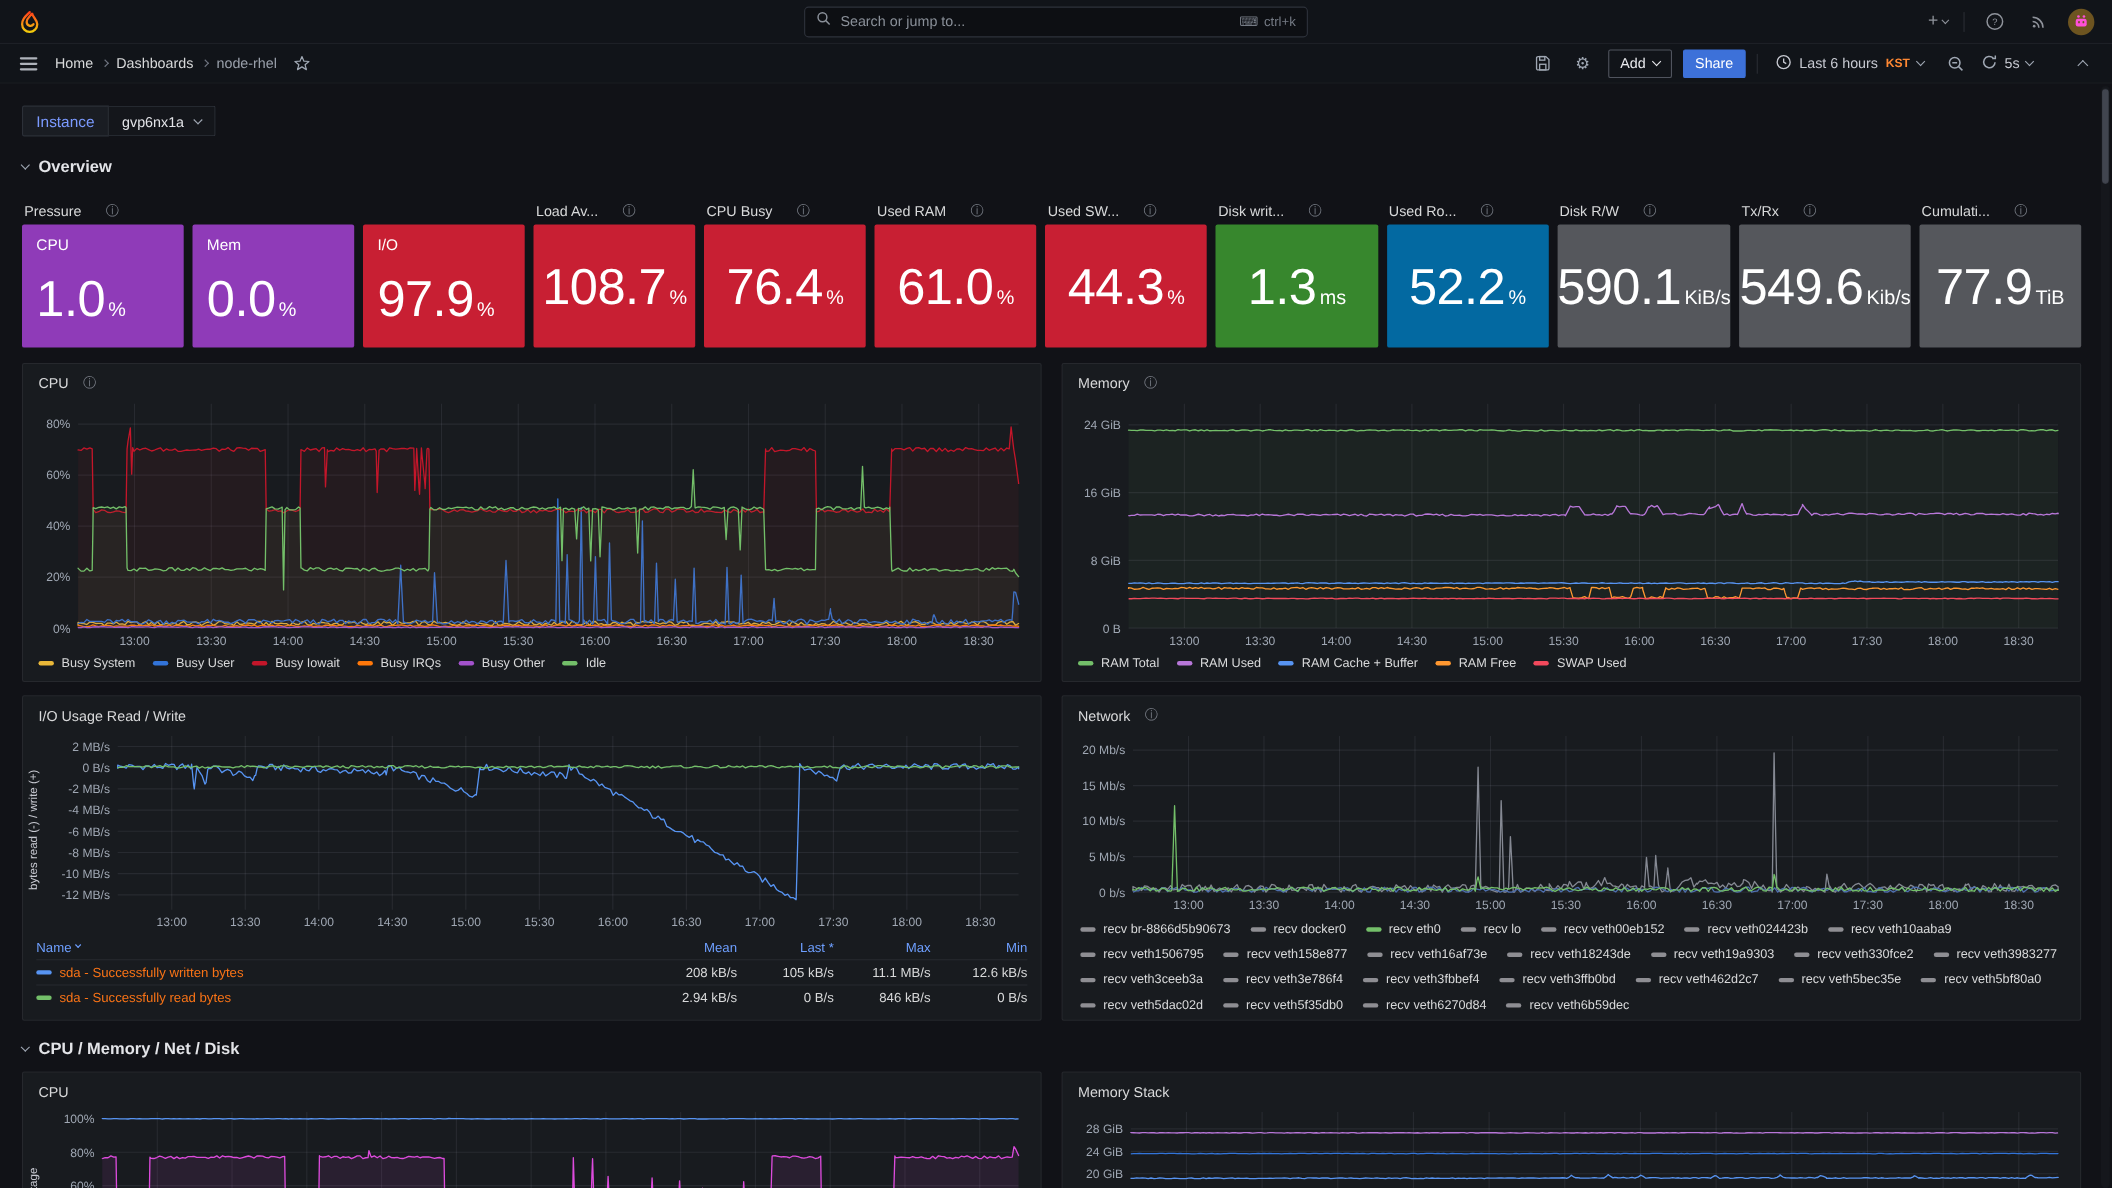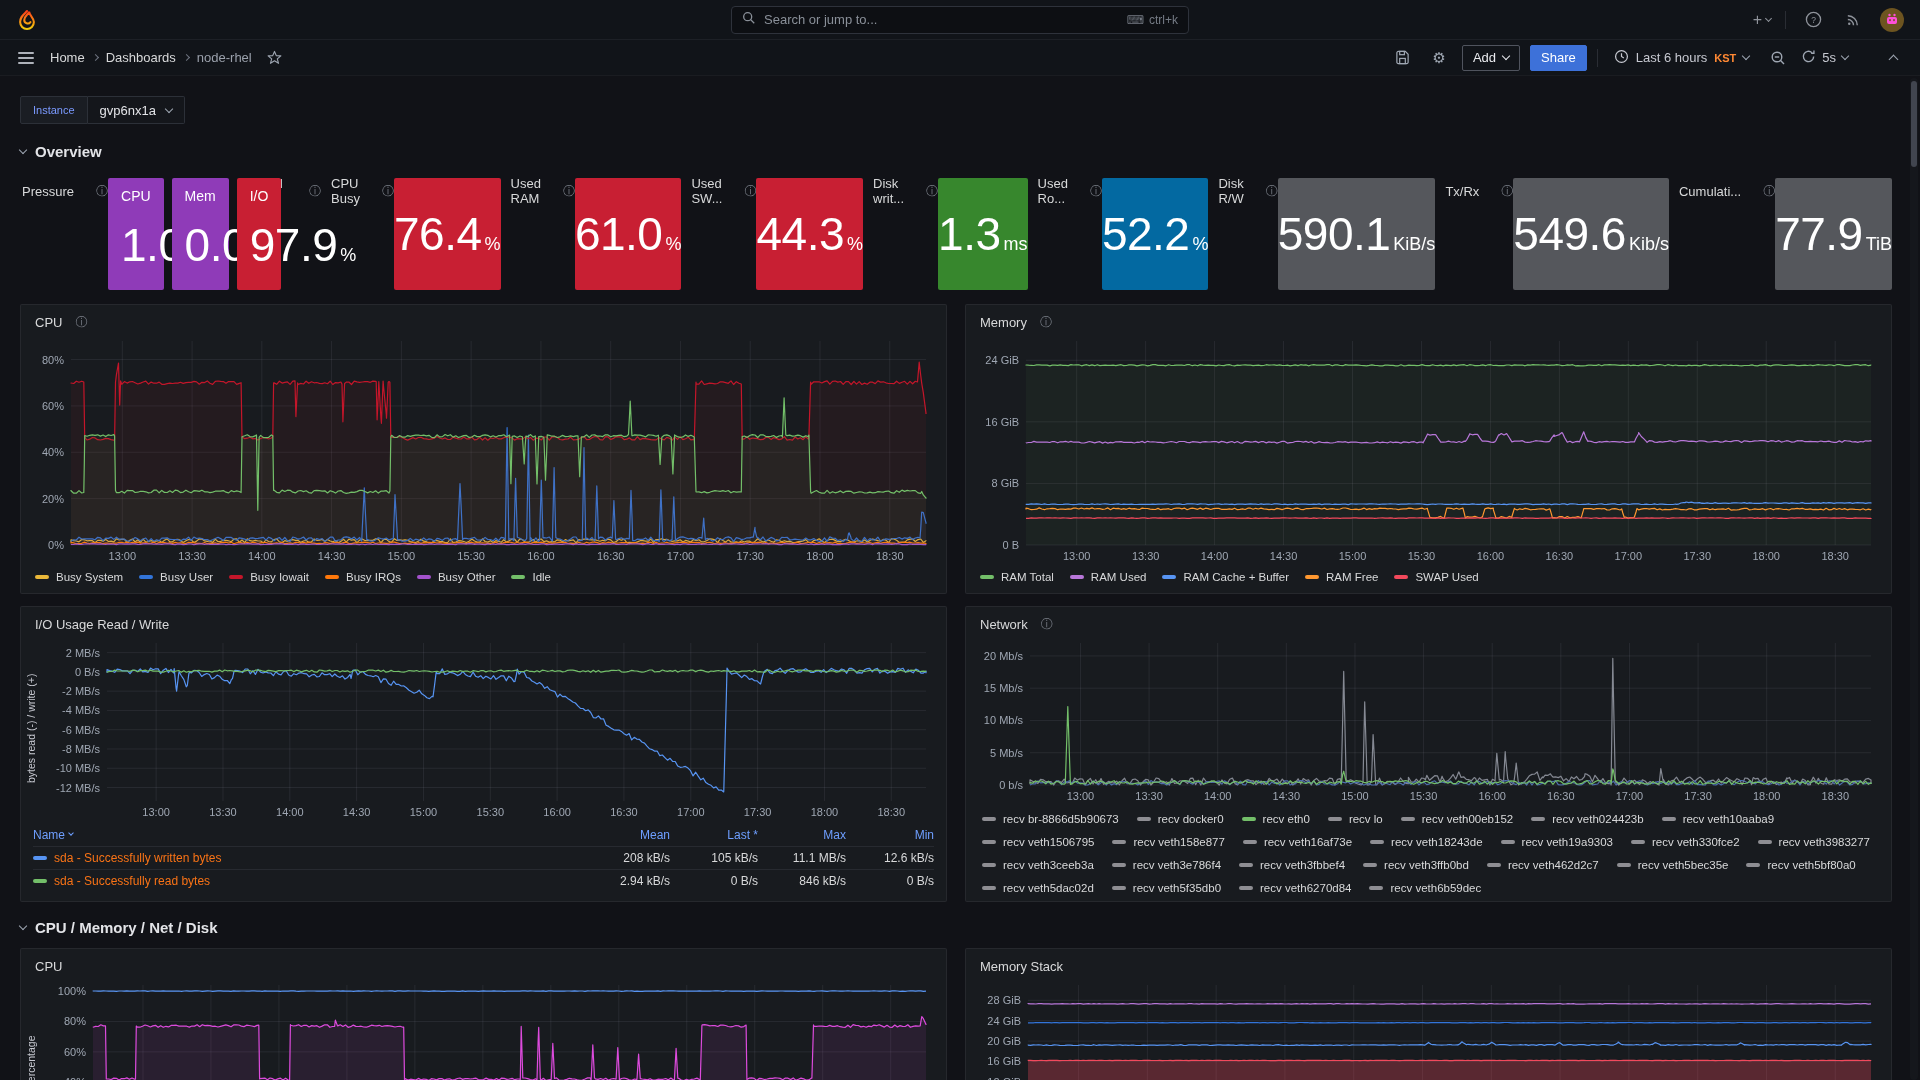--- a/index.html
+++ b/index.html
@@ -32,27 +32,27 @@
 .iconbtn{display:flex;align-items:center;justify-content:center;width:26px;height:26px;color:#9fa7b3;cursor:pointer;font-size:15px}
 .btn{height:26px;display:flex;align-items:center;gap:7px;padding:0 10px;border:1px solid #50545e;border-radius:2px;
   font-size:13px;color:#eaebef;cursor:pointer;background:transparent}
 .btn.primary{background:#3d71d9;border-color:#3d71d9;color:#fff;font-weight:500}
 .timepick{display:flex;align-items:center;gap:7px;cursor:pointer;padding:0 6px}
 .tz{color:#ff8833;font-size:11px;font-weight:700}
 .refresh{display:flex;align-items:center;gap:6px;cursor:pointer}
 main{padding:18px 28px 0 20px}
 .vars-row{display:flex;height:32px;margin-bottom:12px;align-items:center}
 .var-label{height:28px;display:flex;align-items:center;padding:0 12px;background:#1a1d23;border:1px solid #2c3038;
-  border-radius:2px 0 0 2px;color:#7b9aff;font-size:11px}
+  border-radius:2px 0 0 2px;color:#7b9aff;font-size:14px}
 .var-value{height:28px;display:flex;align-items:center;gap:10px;padding:0 12px;background:#14161b;border:1px solid #2c3038;
   border-left:none;border-radius:0 2px 2px 0;color:#e3e4e8;font-size:13px;cursor:pointer}
 .sec-hdr{display:flex;align-items:center;gap:9px;height:26px;margin:0 0 14px;font-size:15px;font-weight:700;color:#e3e4e8;cursor:pointer}
 .sec-hdr .cv{color:#9fa7b3}
 .stats-row{display:grid;grid-template-columns:repeat(12,1fr);gap:8px;margin-bottom:14px}
-.stat-group{display:flex;flex-direction:row}
+.stat-group{display:flex;flex-direction:column}
 .stat-group.wide{grid-column:span 3}
 .s-title{height:26px;display:flex;align-items:center;font-size:13px;font-weight:500;color:#d8d9da;padding-left:2px}
 .s-title .info{margin-left:22px}
 .info{color:#787d86;font-size:12px;cursor:pointer}
 .tiles3{display:grid;grid-template-columns:repeat(3,1fr);gap:8px}
 .tile{height:112px;border-radius:2px;color:#fff;position:relative;padding:10px 13px}
 .tile .t-label{font-size:14px;font-weight:400}
 .tile .t-val{position:absolute;left:13px;bottom:18px;white-space:nowrap}
 .tile.center{display:flex;align-items:center;justify-content:center;padding:0}
 .num{font-size:46px;font-weight:500;letter-spacing:-0.5px}
@@ -242,20 +242,23 @@
           <div class="tile" style="background: rgb(200, 31, 51);">
             <div class="t-label">I/O</div>
             <div class="t-val"><span class="num">97.9</span><span class="unit">%</span></div>
           </div>
         </div>
       </div>
       <div class="stat-group">
         <div class="s-title">
           <span>Load Av...</span>
           <span class="info">ⓘ</span>
+        </div>
+        <div class="tile center" style="background: rgb(200, 31, 51);">
+          <div><span class="num">108.7</span><span class="unit">%</span></div>
         </div>
       </div>
       <div class="stat-group">
         <div class="s-title">
           <span>CPU Busy</span>
           <span class="info">ⓘ</span>
         </div>
         <div class="tile center" style="background: rgb(200, 31, 51);">
           <div><span class="num">76.4</span><span class="unit">%</span></div>
         </div>

